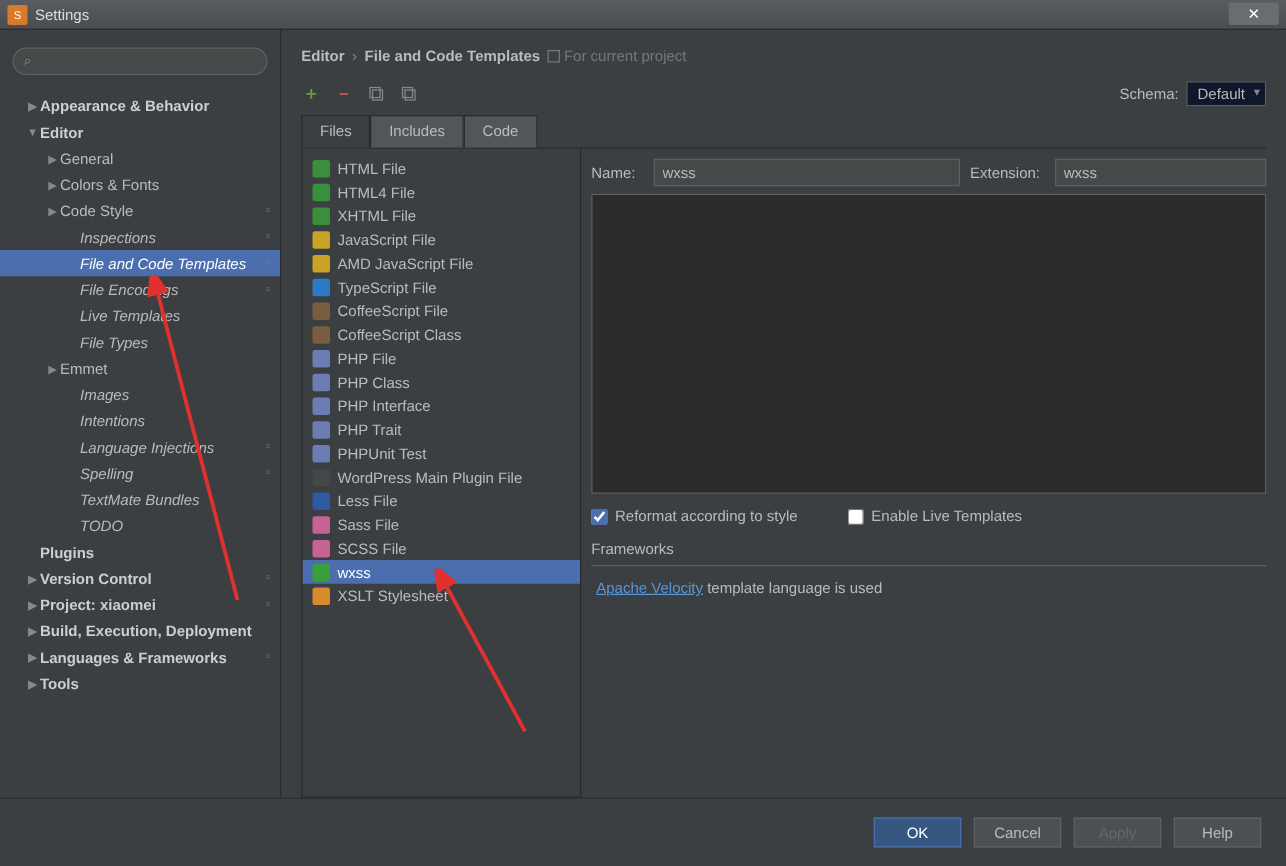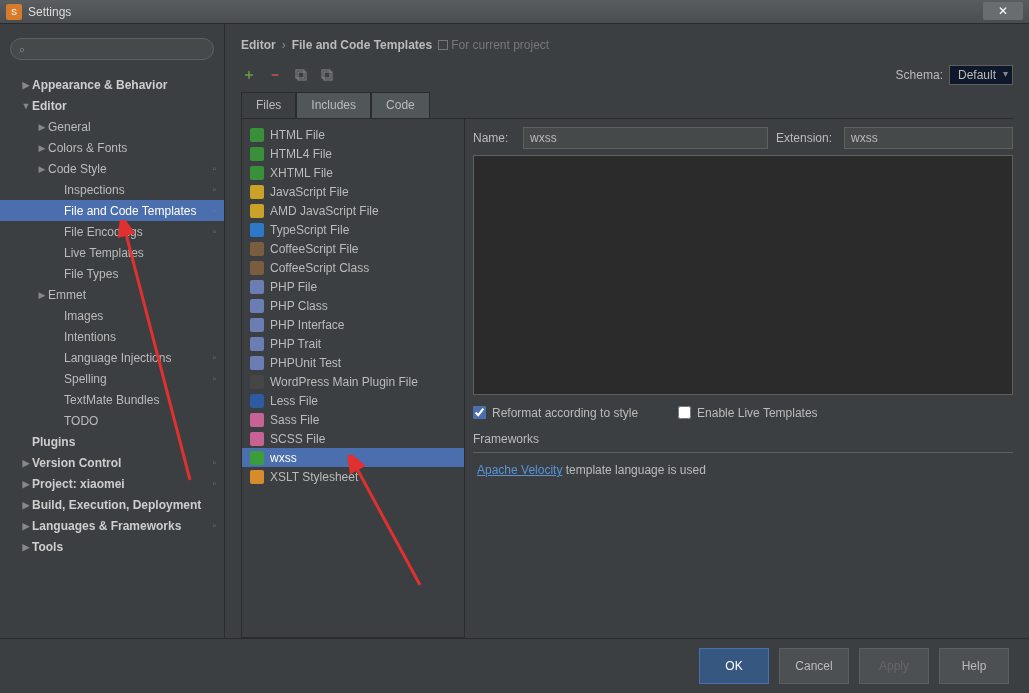--- a/index.html
+++ b/index.html
@@ -16,21 +16,21 @@
 .searchbox { margin: 0 10px 10px 10px; height: 22px; background: #45494a; border: 1px solid #5e6060; border-radius: 12px; display: flex; align-items: center; padding: 0 8px; }
 .searchbox .sicon { color: #888; font-size: 11px; }
 .tree { padding: 4px 0; }
 .tree-item { display: flex; align-items: center; height: 21px; padding: 0 10px 0 0; cursor: pointer; color: #bbbbbb; position: relative; }
 .tree-item.selected { background: #4b6eaf; color: #fff; }
 .tree-item .arrow { width: 12px; display: inline-flex; justify-content: center; color: #888; font-size: 9px; }
 .tree-item.bold { font-weight: bold; color: #cecece; }
 .tree-item .proj { position: absolute; right: 8px; color: #777; font-size: 10px; }
 .indent0 { padding-left: 20px; }
 .indent1 { padding-left: 36px; }
-.indent2 { padding-left: 52px; }
+.indent2 { padding-left: 52px; font-style: italic; }
 
 .content { flex: 1; background: #3c3f41; padding: 14px 16px 0 16px; display: flex; flex-direction: column; }
 .breadcrumb { display: flex; align-items: center; gap: 6px; color: #bbbbbb; font-size: 13px; margin-bottom: 10px; }
 .breadcrumb .sep { color: #888; }
 .breadcrumb .proj-chip { color: #777; font-size: 11px; display: flex; align-items: center; gap: 3px; }
 .breadcrumb .proj-chip .picon { width: 10px; height: 10px; border: 1px solid #777; }
 
 .toolbar { display: flex; align-items: center; height: 26px; gap: 10px; }
 .toolbar .tbtn { width: 16px; height: 16px; display: flex; align-items: center; justify-content: center; color: #888; font-size: 14px; cursor: pointer; }
 .toolbar .add { color: #6a9e3f; font-weight: bold; }
@@ -63,28 +63,28 @@
 .ic-css { background: #3a9e3a; color: #fff; }
 .ic-xslt { background: #d88b2c; color: #fff; }
 
 .right { flex: 1; display: flex; flex-direction: column; gap: 6px; padding-top: 8px; }
 .namerow { display: flex; align-items: center; gap: 8px; }
 .namerow label { color: #bbb; min-width: 42px; }
 .namerow input { background: #45494a; border: 1px solid #5e6060; color: #bbb; padding: 3px 6px; flex: 1; }
 .namerow .extlbl { min-width: 60px; }
 .editor-area { flex: 0 0 240px; background: #2b2b2b; border: 1px solid #5e6060; }
 .checks { display: flex; align-items: center; gap: 40px; padding: 5px 0 2px 0; }
-.checks label { display: flex; align-items: flex-start; gap: 6px; color: #bbb; }
+.checks label { display: flex; align-items: center; gap: 6px; color: #bbb; }
 .checks input[type=checkbox] { width: 13px; height: 13px; accent-color: #4b6eaf; }
 .desc-lbl { color: #bbb; margin-top: 4px; }
 .desc-box { flex: 1; border-top: 1px solid #5e6060; padding: 10px 4px; color: #bbb; }
 .desc-box a { color: #5894d8; text-decoration: underline; }
 
 .footer { height: 55px; border-top: 1px solid #2b2b2b; display: flex; align-items: center; justify-content: flex-end; gap: 10px; padding: 0 20px; background: #3c3f41; }
-.footer button { min-width: 70px; height: 36px; background: #4c5052; border: 1px solid #5e6060; color: #bbb; cursor: pointer; }
+.footer button { min-width: 70px; height: 24px; background: #4c5052; border: 1px solid #5e6060; color: #bbb; cursor: pointer; }
 .footer button.primary { background: #365880; border-color: #4b6eaf; color: #fff; }
 .footer button:disabled { color: #666; }
 
 
 .arrow-annot { position: absolute; pointer-events: none; }
 </style>
 </head>
 <body>
 
 <div class="titlebar">

